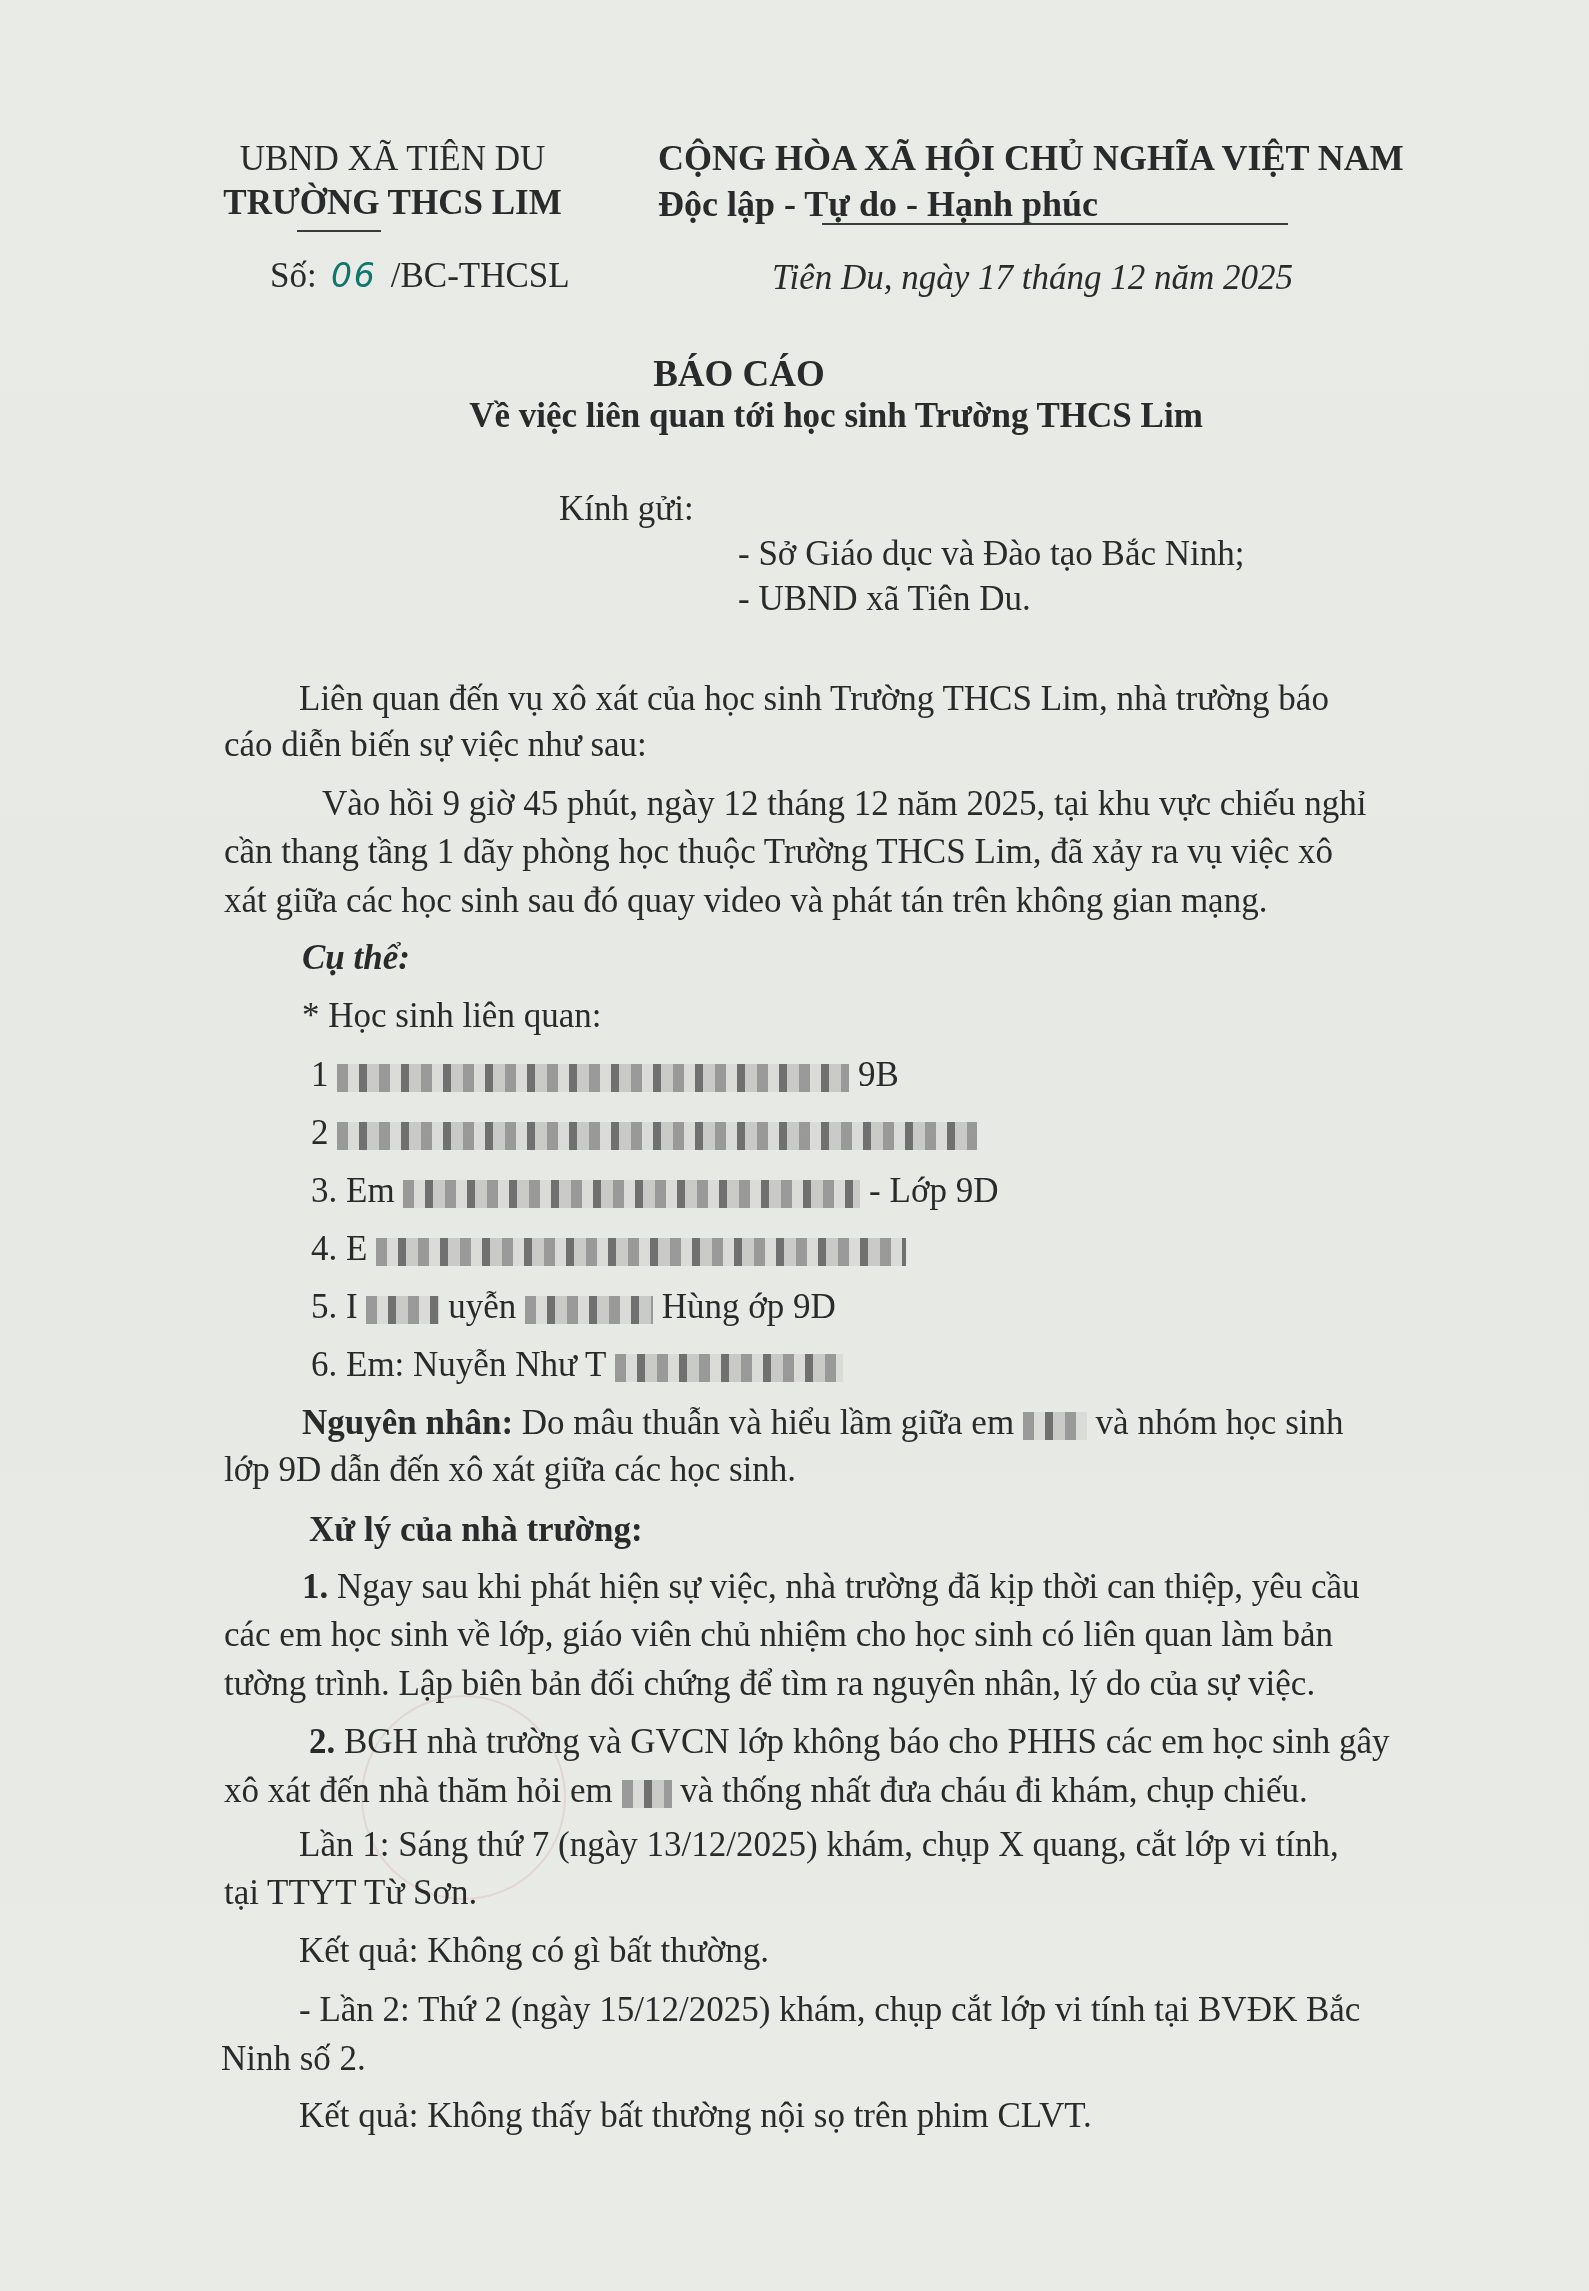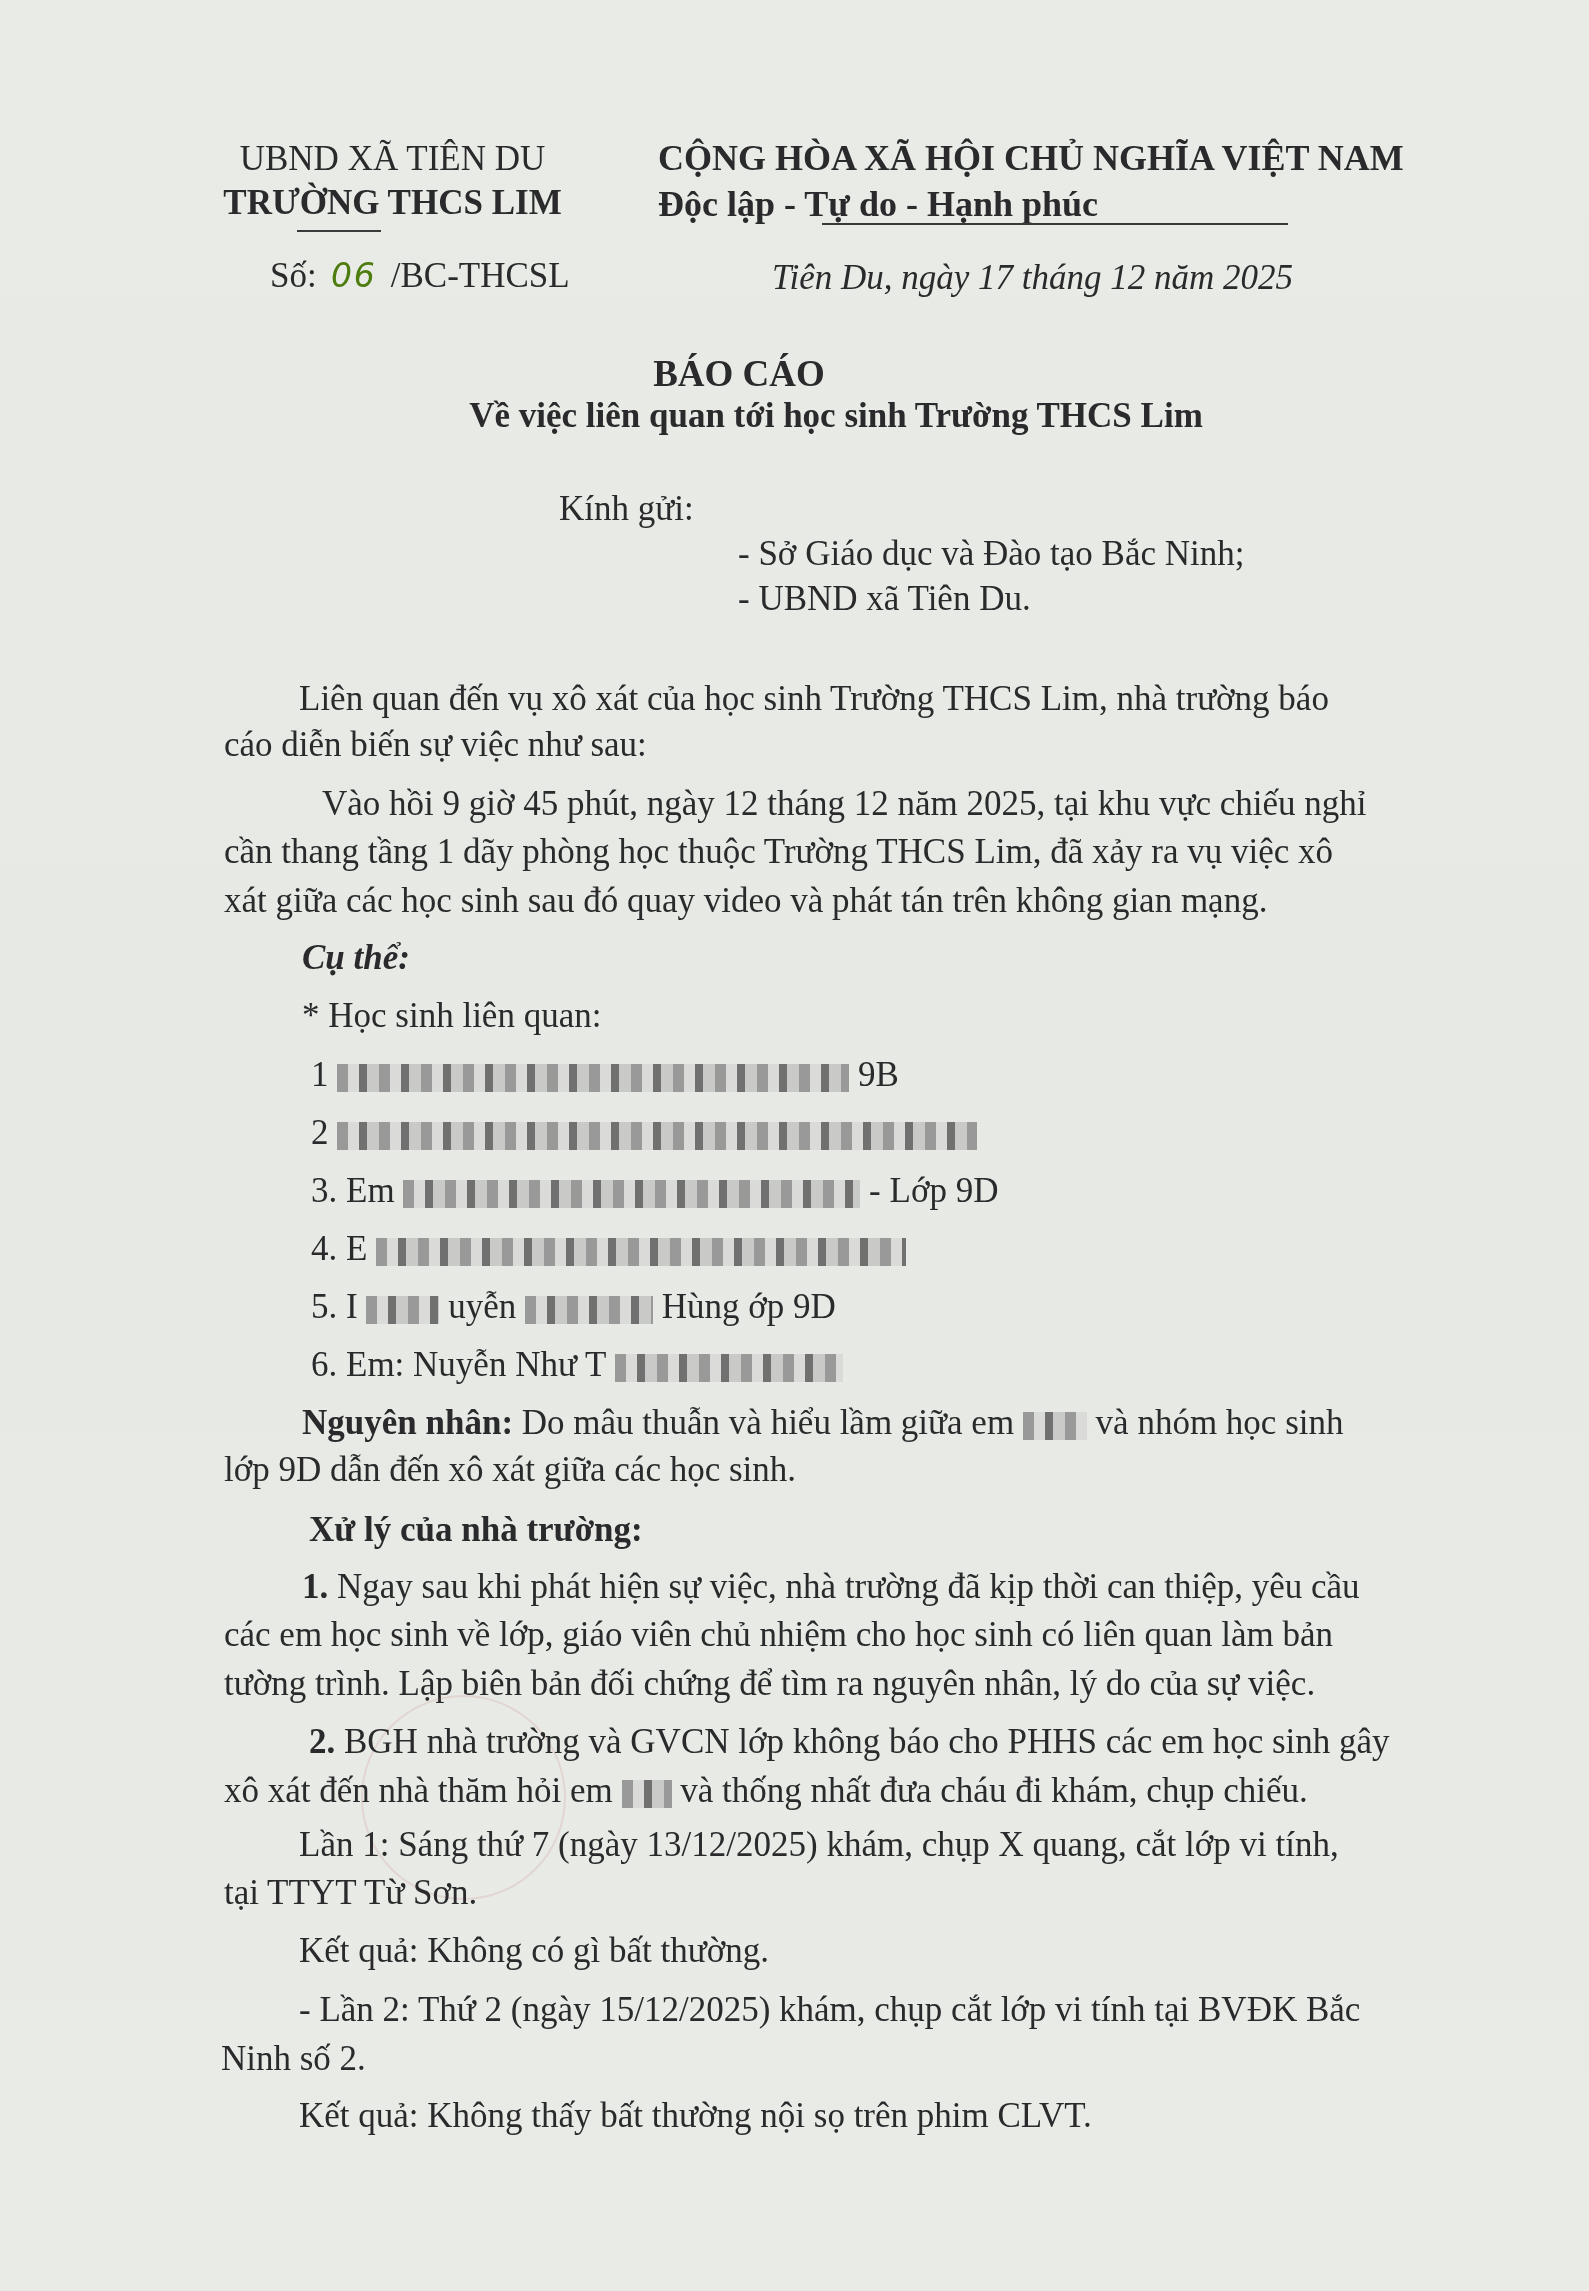--- a/index.html
+++ b/index.html
@@ -9,21 +9,21 @@
     font-family: "Liberation Serif", "DejaVu Serif", serif;
     color: #2a2a2c;
     position: relative;
   }
   .page { position: absolute; left: 0; top: 0; width: 1590px; height: 2292px; }
   .abs { position: absolute; white-space: nowrap; }
   .hdr-left { left: 164px; top: 137px; width: 457px; text-align: center; font-size: 35px; line-height: 44px; }
   .hdr-left .bold { font-weight: bold; }
   .rule-left { position: absolute; left: 297px; top: 230px; width: 84px; height: 1.8px; background: #3a3a3a; }
   .so-line { left: 270px; top: 256px; font-size: 34px; }
-  .so-num { color: #4d7c0f; font-style: italic; font-family: "DejaVu Sans", sans-serif; font-size: 33px; letter-spacing: 1.8px; padding: 0 5.5px; }
+  .so-num { color: #0f766e; font-style: italic; font-family: "DejaVu Sans", sans-serif; font-size: 33px; letter-spacing: 1.8px; padding: 0 5.5px; }
   .hdr-right { left: 658px; top: 135px; width: 804px; font-size: 36px; line-height: 46px; font-weight: bold; }
   .rule-right { position: absolute; left: 822px; top: 223px; width: 466px; height: 1.8px; background: #3a3a3a; }
   .date-line { left: 772px; top: 258px; font-size: 35px; font-style: italic; }
   .title { left: 0; top: 352px; width: 1478px; text-align: center; font-size: 37px; font-weight: bold; }
   .subtitle { left: 0; top: 396px; width: 1672px; text-align: center; font-size: 35px; font-weight: bold; }
   .text { font-size: 35px; }
   .redact { display: inline-block; height: 27.4px; vertical-align: middle;
     background: repeating-linear-gradient(90deg, #8b8b8b 0 11px, #d8d9d6 11px 22px, #5b5b5b 22px 30px, #c4c5c2 30px 42px); opacity: 0.85; }
   .stamp { position: absolute; left: 361px; top: 1695px; width: 201px; height: 201px; border-radius: 50%;
     border: 2.7px solid rgba(200, 120, 120, 0.18); }

